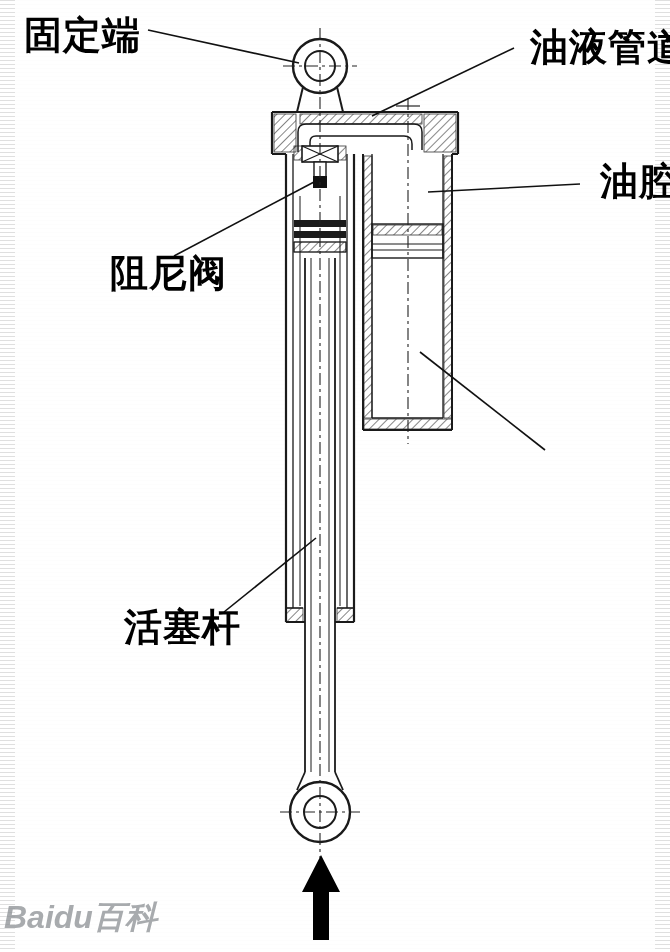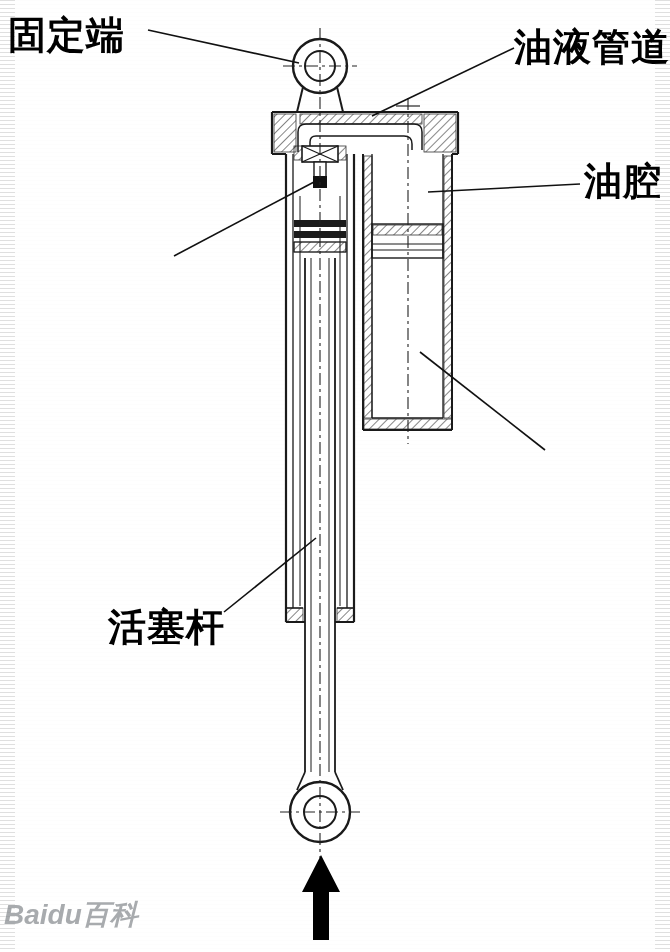--- a/index.html
+++ b/index.html
@@ -12,26 +12,26 @@
   }
   .content-bg{
     position:absolute;left:15px;right:15px;top:0;bottom:0;
     background:rgba(255,255,255,0.92);
   }
   .diagram-svg{position:absolute;left:0;top:0;z-index:2;}
   .label{
     position:absolute;z-index:3;
     font-family:"Liberation Serif","DejaVu Serif",serif;
     font-size:38px;line-height:1;color:#000;
-    white-space:nowrap;letter-spacing:1px;font-weight:600;
+    white-space:nowrap;letter-spacing:1px;font-weight:600;margin-left:16px;
   }
   .label-force{font-size:42px;font-weight:700;}
   .watermark{
     position:absolute;z-index:4;left:4px;top:896px;
-    font-size:28px;font-weight:700;color:#8b8f93;opacity:.75;
+    font-size:32px;font-weight:700;color:#8b8f93;opacity:.75;
     font-family:"Liberation Sans","DejaVu Sans",sans-serif;
     text-shadow:0 0 2px #ffffff;
     font-style:italic;
   }
 </style>
 </head>
 <body>
 
 <div class="page">
   <div class="content-bg"></div>
@@ -157,16 +157,17 @@
       <line x1="545" y1="450" x2="420" y2="352"></line>
       <line x1="224" y1="612" x2="316" y2="538"></line>
     </g>
 
     <polygon points="313,940 313,892 302,892 321,855 340,892 329,892 329,940" fill="#000"></polygon>
   </svg>
 
   <div class="label" style="left:8px;top:16px;">固定端</div>
   <div class="label" style="left:584px;top:162px;">油腔</div>
   <div class="label" style="left:514px;top:28px;">油液管道</div>
+  <div class="label" style="left:94px;top:254px;">阻尼阀</div>
   <div class="label" style="left:108px;top:608px;">活塞杆</div>
 
   <div class="watermark">Baidu百科</div>
 </div>
 
 </body></html>

